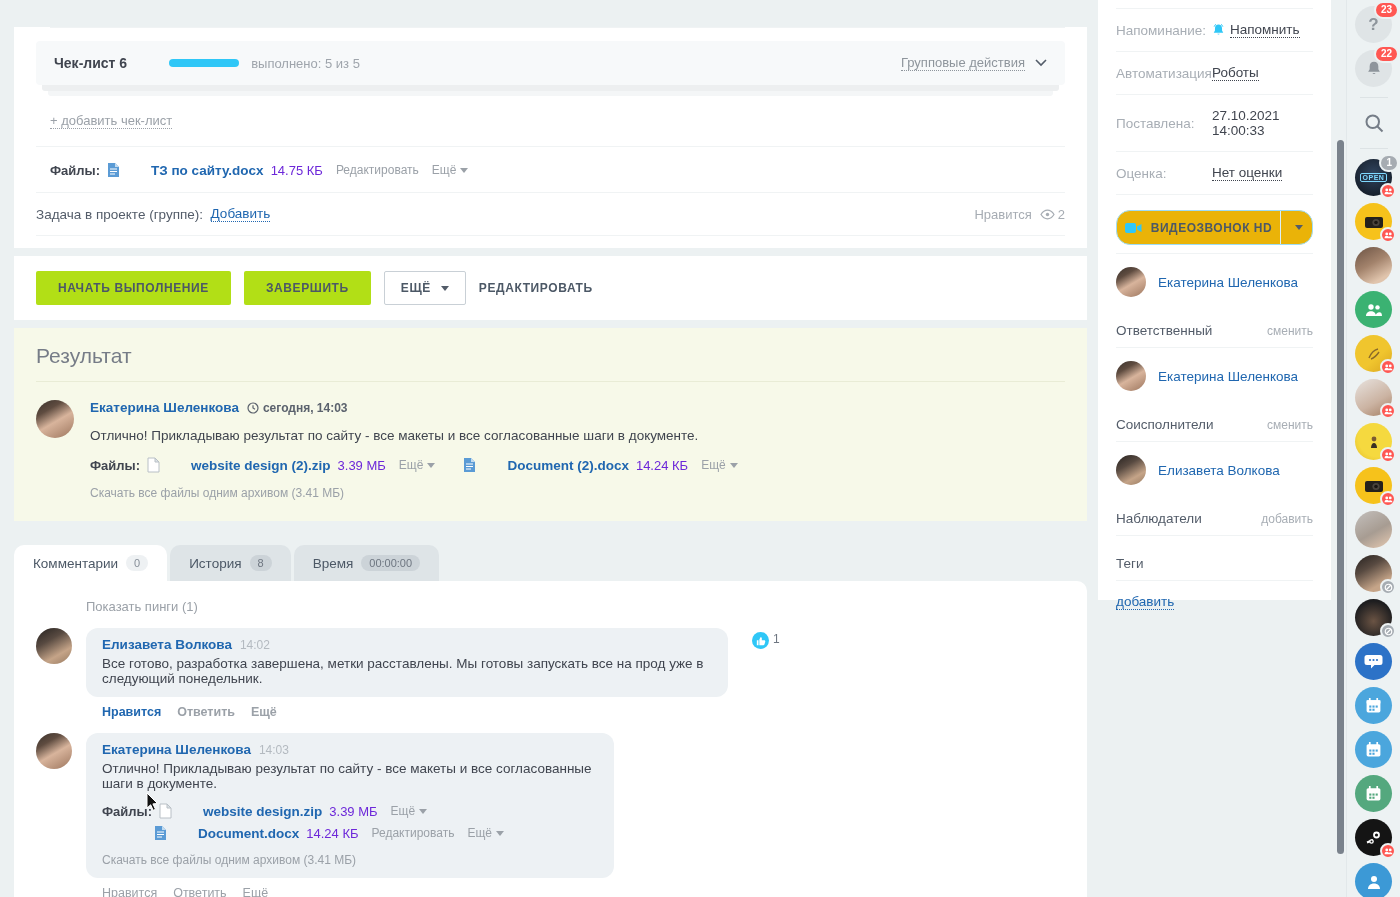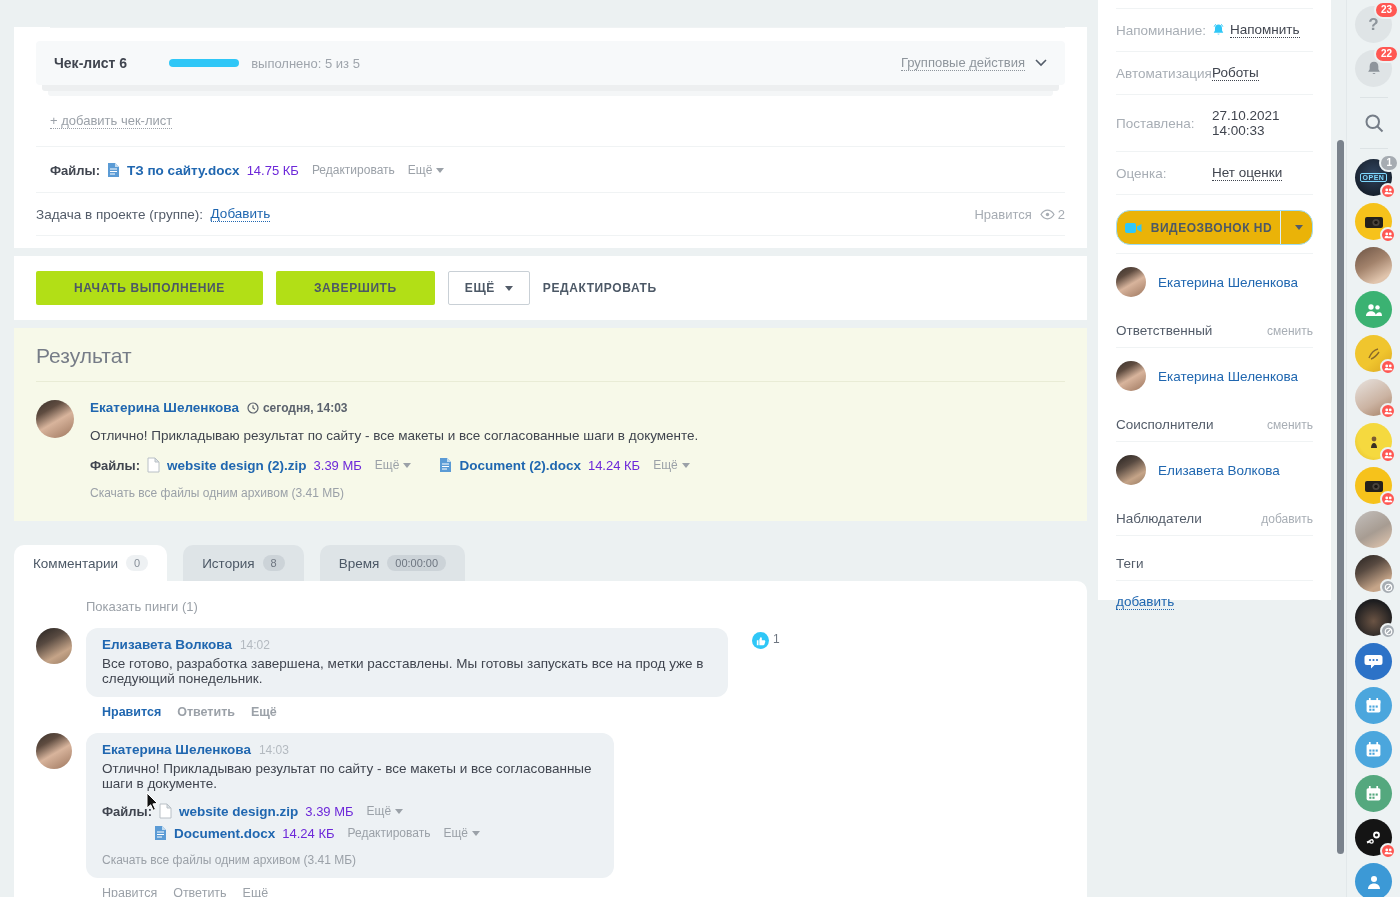--- a/index.html
+++ b/index.html
@@ -21,30 +21,30 @@
   .cl-bar{width:70px;height:8px;border-radius:4px;background:#2fc7f7;margin-left:42px;}
   .cl-done{color:#9fa5ac;font-size:13px;margin-left:12px;}
   .cl-right{margin-left:auto;display:flex;align-items:center;gap:10px;}
   .cl-group{color:#8e959c;font-size:13px;}
   .stack1{height:6px;background:#ecee f0;background:#edeff0;margin:0 6px;border-radius:0 0 3px 3px;}
   .stack2{height:5px;background:#f4f6f7;margin:0 12px;border-radius:0 0 3px 3px;}
   .add-checklist{display:inline-block;margin:17px 0 0 14px;font-size:13px;color:#9ba1a8;}
   .row-hair{margin:17px 0 0 0;}
   .files-row{display:flex;align-items:center;gap:7px;padding:15px 0 14px 14px;font-size:13px;}
   .files-label{font-weight:bold;color:#40454f;}
-  .file-link{font-weight:bold;font-size:13.5px;}
+  .file-link{font-weight:bold;font-size:13.5px;margin-left:24px;}
   .file-size{color:#6d28d9;}
   .file-op{color:#9ba1a8;font-size:12px;margin-left:6px;}
   .project-row{display:flex;align-items:center;padding:13px 0 13px 0;font-size:13.5px;}
   .project-right{margin-left:auto;display:flex;align-items:center;gap:8px;color:#a6acb3;font-size:13px;}
   .eye-wrap{display:flex;align-items:center;gap:3px;}
 
   
   .actionbar{margin-top:8px;padding:15px 22px;display:flex;align-items:center;gap:13px;}
-  .btn-green{background:#b2df16;border:none;border-radius:2px;height:34px;padding:0 38px;font-family:inherit;font-size:12px;font-weight:bold;letter-spacing:.6px;color:#4c5866;cursor:pointer;text-align:right;}
+  .btn-green{background:#b2df16;border:none;border-radius:2px;height:34px;padding:0 22px;font-family:inherit;font-size:12px;font-weight:bold;letter-spacing:.6px;color:#4c5866;cursor:pointer;text-align:right;}
   .btn-white{background:#fff;border:1px solid #c9d0d6;border-radius:2px;height:34px;padding:0 16px;font-family:inherit;font-size:12px;font-weight:bold;letter-spacing:.6px;color:#4c5866;cursor:pointer;display:flex;align-items:center;gap:6px;}
   .btn-text{background:none;border:none;font-family:inherit;font-size:12px;font-weight:bold;letter-spacing:.6px;color:#4c5866;cursor:pointer;}
 
   
   .result{margin-top:8px;background:#f7f9e9;padding:16px 22px 20px;}
   .result-title{font-size:21px;color:#767c87;font-weight:normal;}
   .result-hair{height:1px;background:#e9ecd6;margin:13px 0 0;}
   .res-comment{display:flex;gap:16px;margin-top:18px;}
   .avatar{border-radius:50%;flex-shrink:0;background:#cfe0ea;position:relative;overflow:hidden;}
   .av38{width:38px;height:38px;}
@@ -54,21 +54,21 @@
   .av-liz{background:linear-gradient(150deg,#24201e 0%,#584a41 35%,#c5a488 70%,#96795f 100%);}
   .res-head{display:flex;align-items:center;gap:8px;font-size:13.5px;}
   .res-author{font-weight:bold;}
   .res-time{display:flex;align-items:center;gap:4px;font-size:12px;font-weight:bold;color:#5b626d;}
   .res-text{font-size:13.5px;margin-top:13px;color:#40454f;}
   .res-files{display:flex;align-items:center;gap:7px;margin-top:14px;font-size:13px;flex-wrap:wrap;}
   .res-download{margin-top:13px;font-size:12px;color:#9ba1a8;}
   .file-gap{width:14px;}
 
   
-  .tabs{margin-top:24px;display:flex;gap:16px;}
+  .tabs{margin-top:24px;display:flex;gap:3px;}
   .tab{display:flex;align-items:center;gap:8px;padding:10px 19px;font-size:13.5px;color:#4c5866;background:#dee4e7;border-radius:10px 10px 0 0;cursor:pointer;}
   .tab.active{background:#fff;}
   .pill{background:#ccd3d8;color:#6e7681;font-size:11px;border-radius:9px;padding:2px 8px;}
   .tab.active .pill{background:#eef1f3;color:#878f99;}
   .comments-card{border-radius:0 10px 10px 10px;padding:16px 22px 20px;min-height:308px;}
   .show-pings{margin:2px 0 14px 50px;font-size:13px;color:#9ba1a8;display:inline-block;}
   .comment{display:flex;gap:14px;margin-bottom:8px;}
   .bubble{background:#edf1f4;border-radius:12px;padding:9px 16px 11px;font-size:13.5px;color:#40454f;}
   .c-head{display:flex;align-items:center;gap:8px;}
   .c-author{font-weight:bold;font-size:13.5px;}

